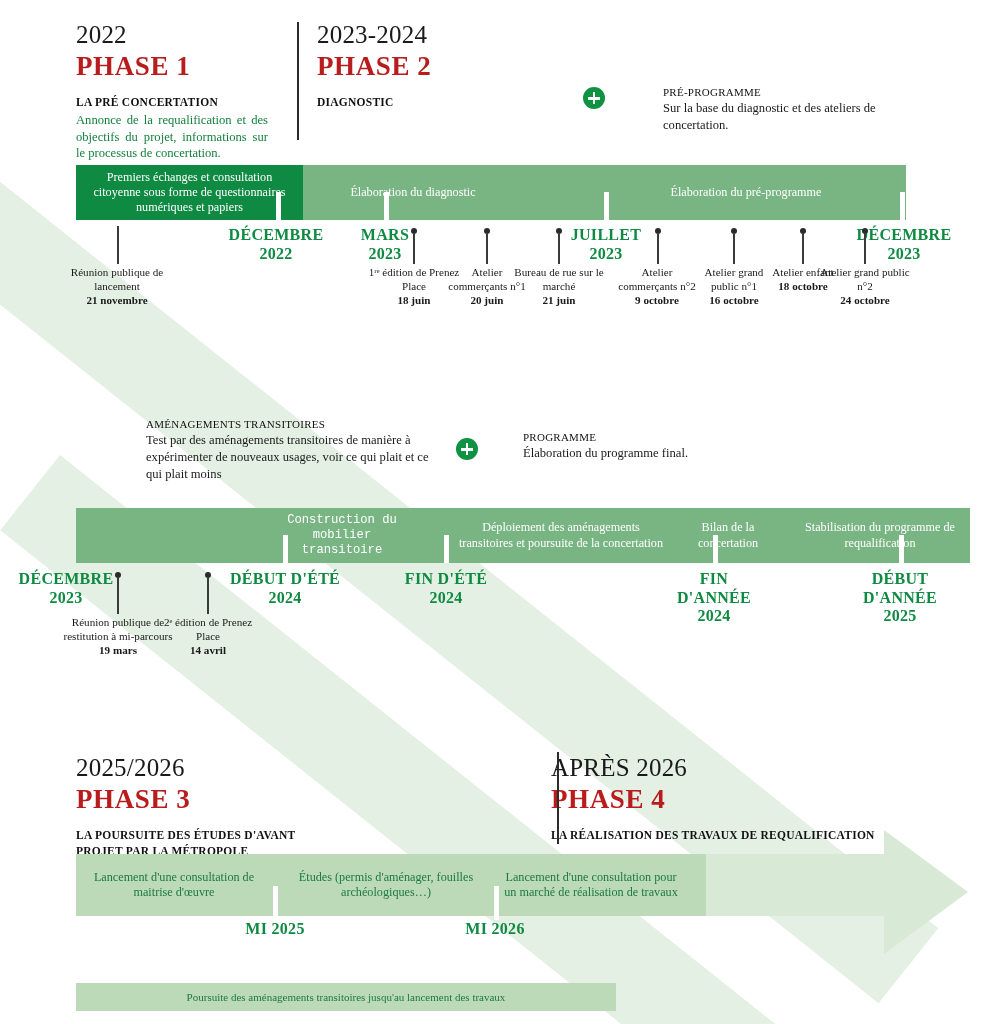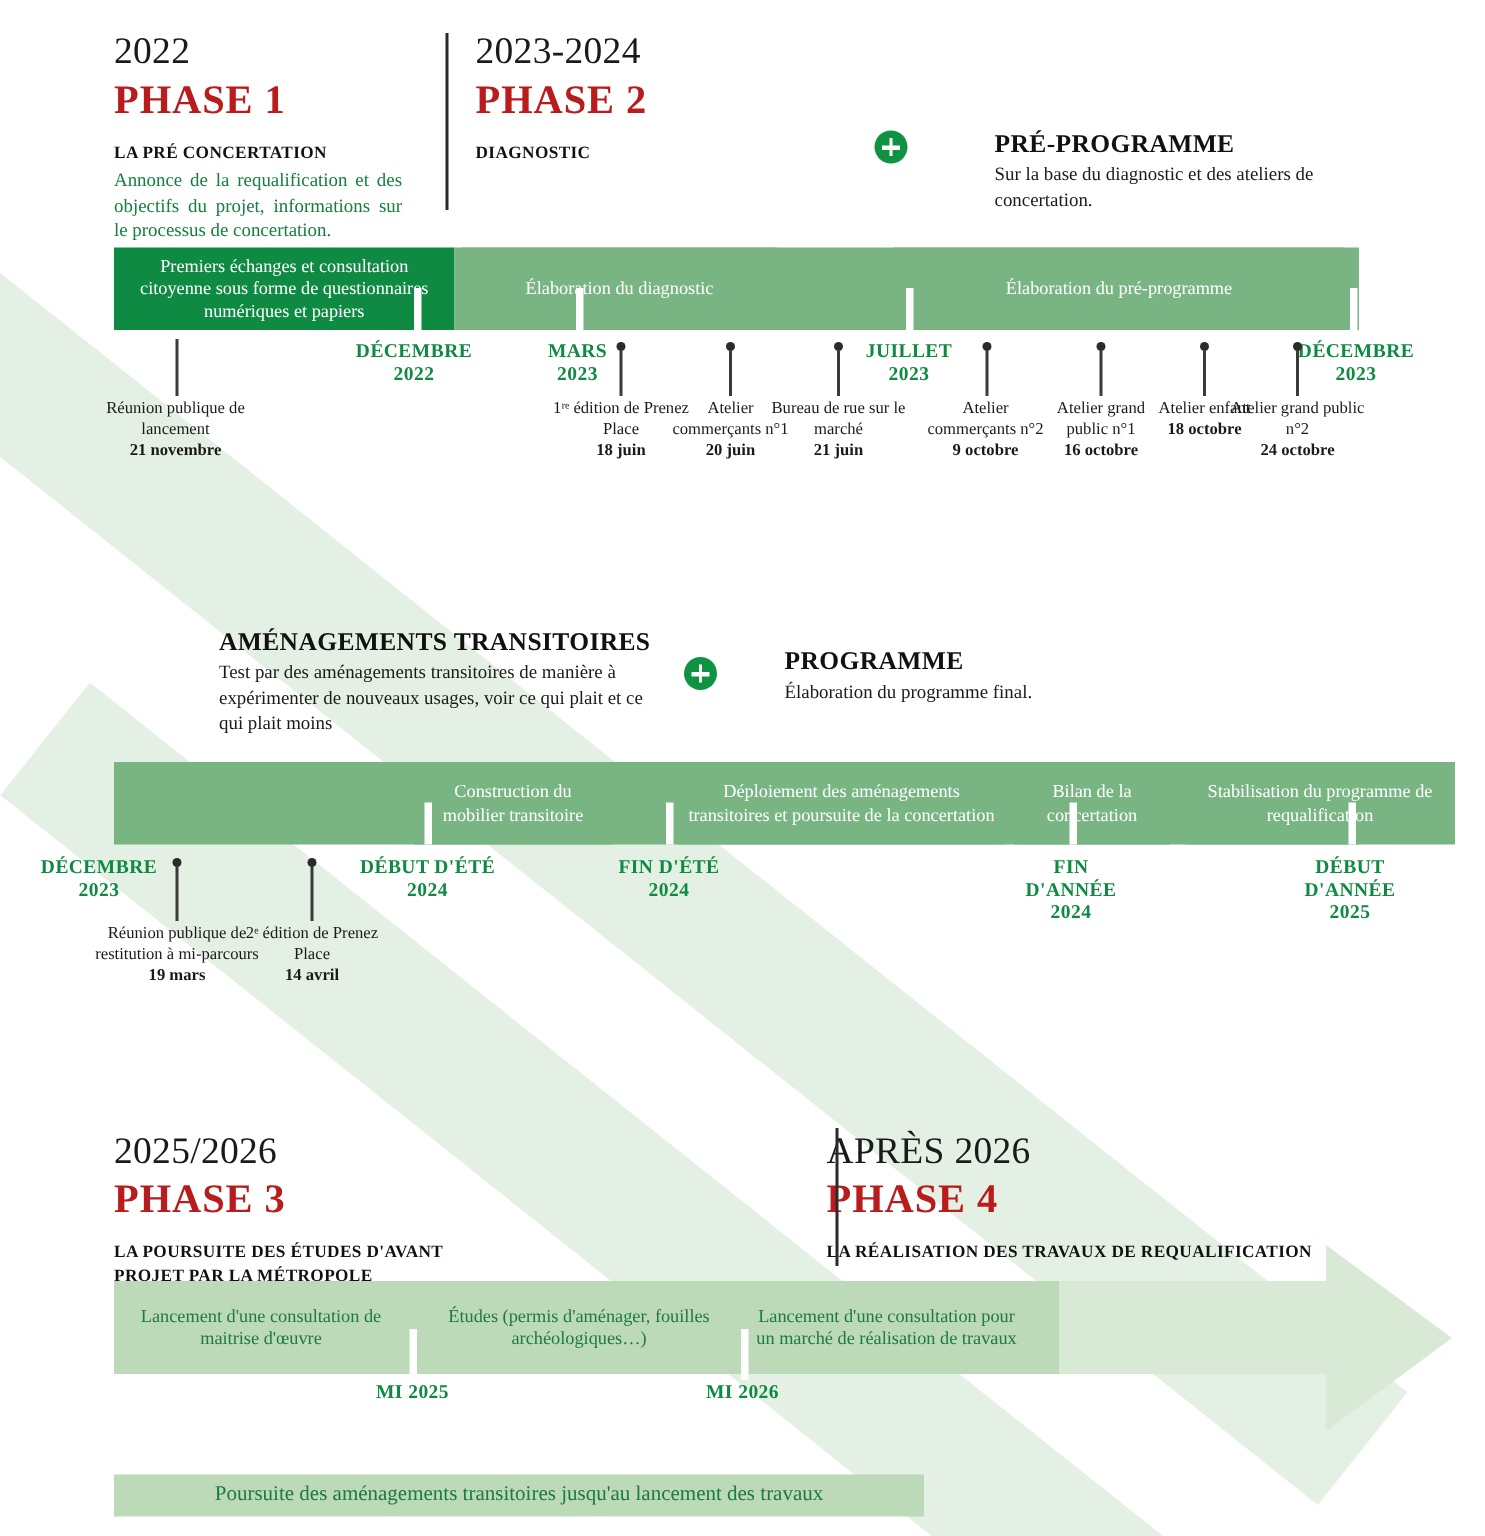--- a/index.html
+++ b/index.html
@@ -117,22 +117,22 @@
   }
   .plus-badge::before {
     left: 5px; top: 10px; width: 12px; height: 2.5px;
   }
   .plus-badge::after {
     left: 9.75px; top: 5px; width: 2.5px; height: 12px;
   }
 
   
   .info-title {
-    font-size: 17px;
-    font-weight: bold;
+    font-size: 11px;
+    font-weight: normal;
     letter-spacing: 0.25px;
     color: #111;
     line-height: 1.3;
   }
   .info-body {
     font-size: 12.6px;
     color: #1a1a1a;
     line-height: 1.33;
     margin-top: 1px;
   }
@@ -168,21 +168,21 @@
   .notch {
     position: absolute;
     width: 5px;
     background: #ffffff;
     z-index: 4;
   }
 
   
   .milestone {
     position: absolute;
-    font-size: 13px;
+    font-size: 16px;
     font-weight: bold;
     color: #0f8a42;
     letter-spacing: 0.3px;
     line-height: 1.17;
     text-align: center;
     white-space: nowrap;
     z-index: 3;
   }
 
   
@@ -212,21 +212,21 @@
 
   
   #bottom-strip {
     position: absolute;
     display: flex;
     align-items: center;
     justify-content: center;
     z-index: 3;
   }
   #bottom-strip .seg-label {
-    font-size: 14px;
+    font-size: 11px;
     color: #1d7a42;
   }
 </style>
 </head>
 <body>
 
 <div id="page">
 
   <div class="diag-band" id="diag-1"></div>
   <div class="diag-band" id="diag-2"></div>
@@ -342,21 +342,21 @@
   </div>
 
   <div class="plus-badge" style="left:456px; top:438px;"></div>
   <div class="layer" style="left:523px; top:430px; width:250px;">
     <div class="info-title">PROGRAMME</div>
     <div class="info-body">Élaboration du programme final.</div>
   </div>
 
   <div class="bar" id="bar2" style="left:76px; top:508px; width:830px; height:55px;">
     <div class="bar-seg tone-mid" style="left:0px; width:830px;"></div>
-    <div class="bar-seg tone-mid" style="left:200px; width:132px;">
+    <div class="bar-seg tone-mid" style="left:200px; width:132px;font-family:Liberation Mono, monospace;">
       <span class="seg-label txt-white">Construction du mobilier transitoire</span>
     </div>
     <div class="bar-seg tone-mid" style="left:376px; width:218px;">
       <span class="seg-label txt-white">Déploiement des aménagements transitoires et poursuite de la concertation</span>
     </div>
     <div class="bar-seg tone-mid" style="left:600px; width:104px;">
       <span class="seg-label txt-white">Bilan de la concertation</span>
     </div>
     <div class="bar-seg tone-mid" style="left:714px; width:180px;">
       <span class="seg-label txt-white">Stabilisation du programme de requalification</span>

